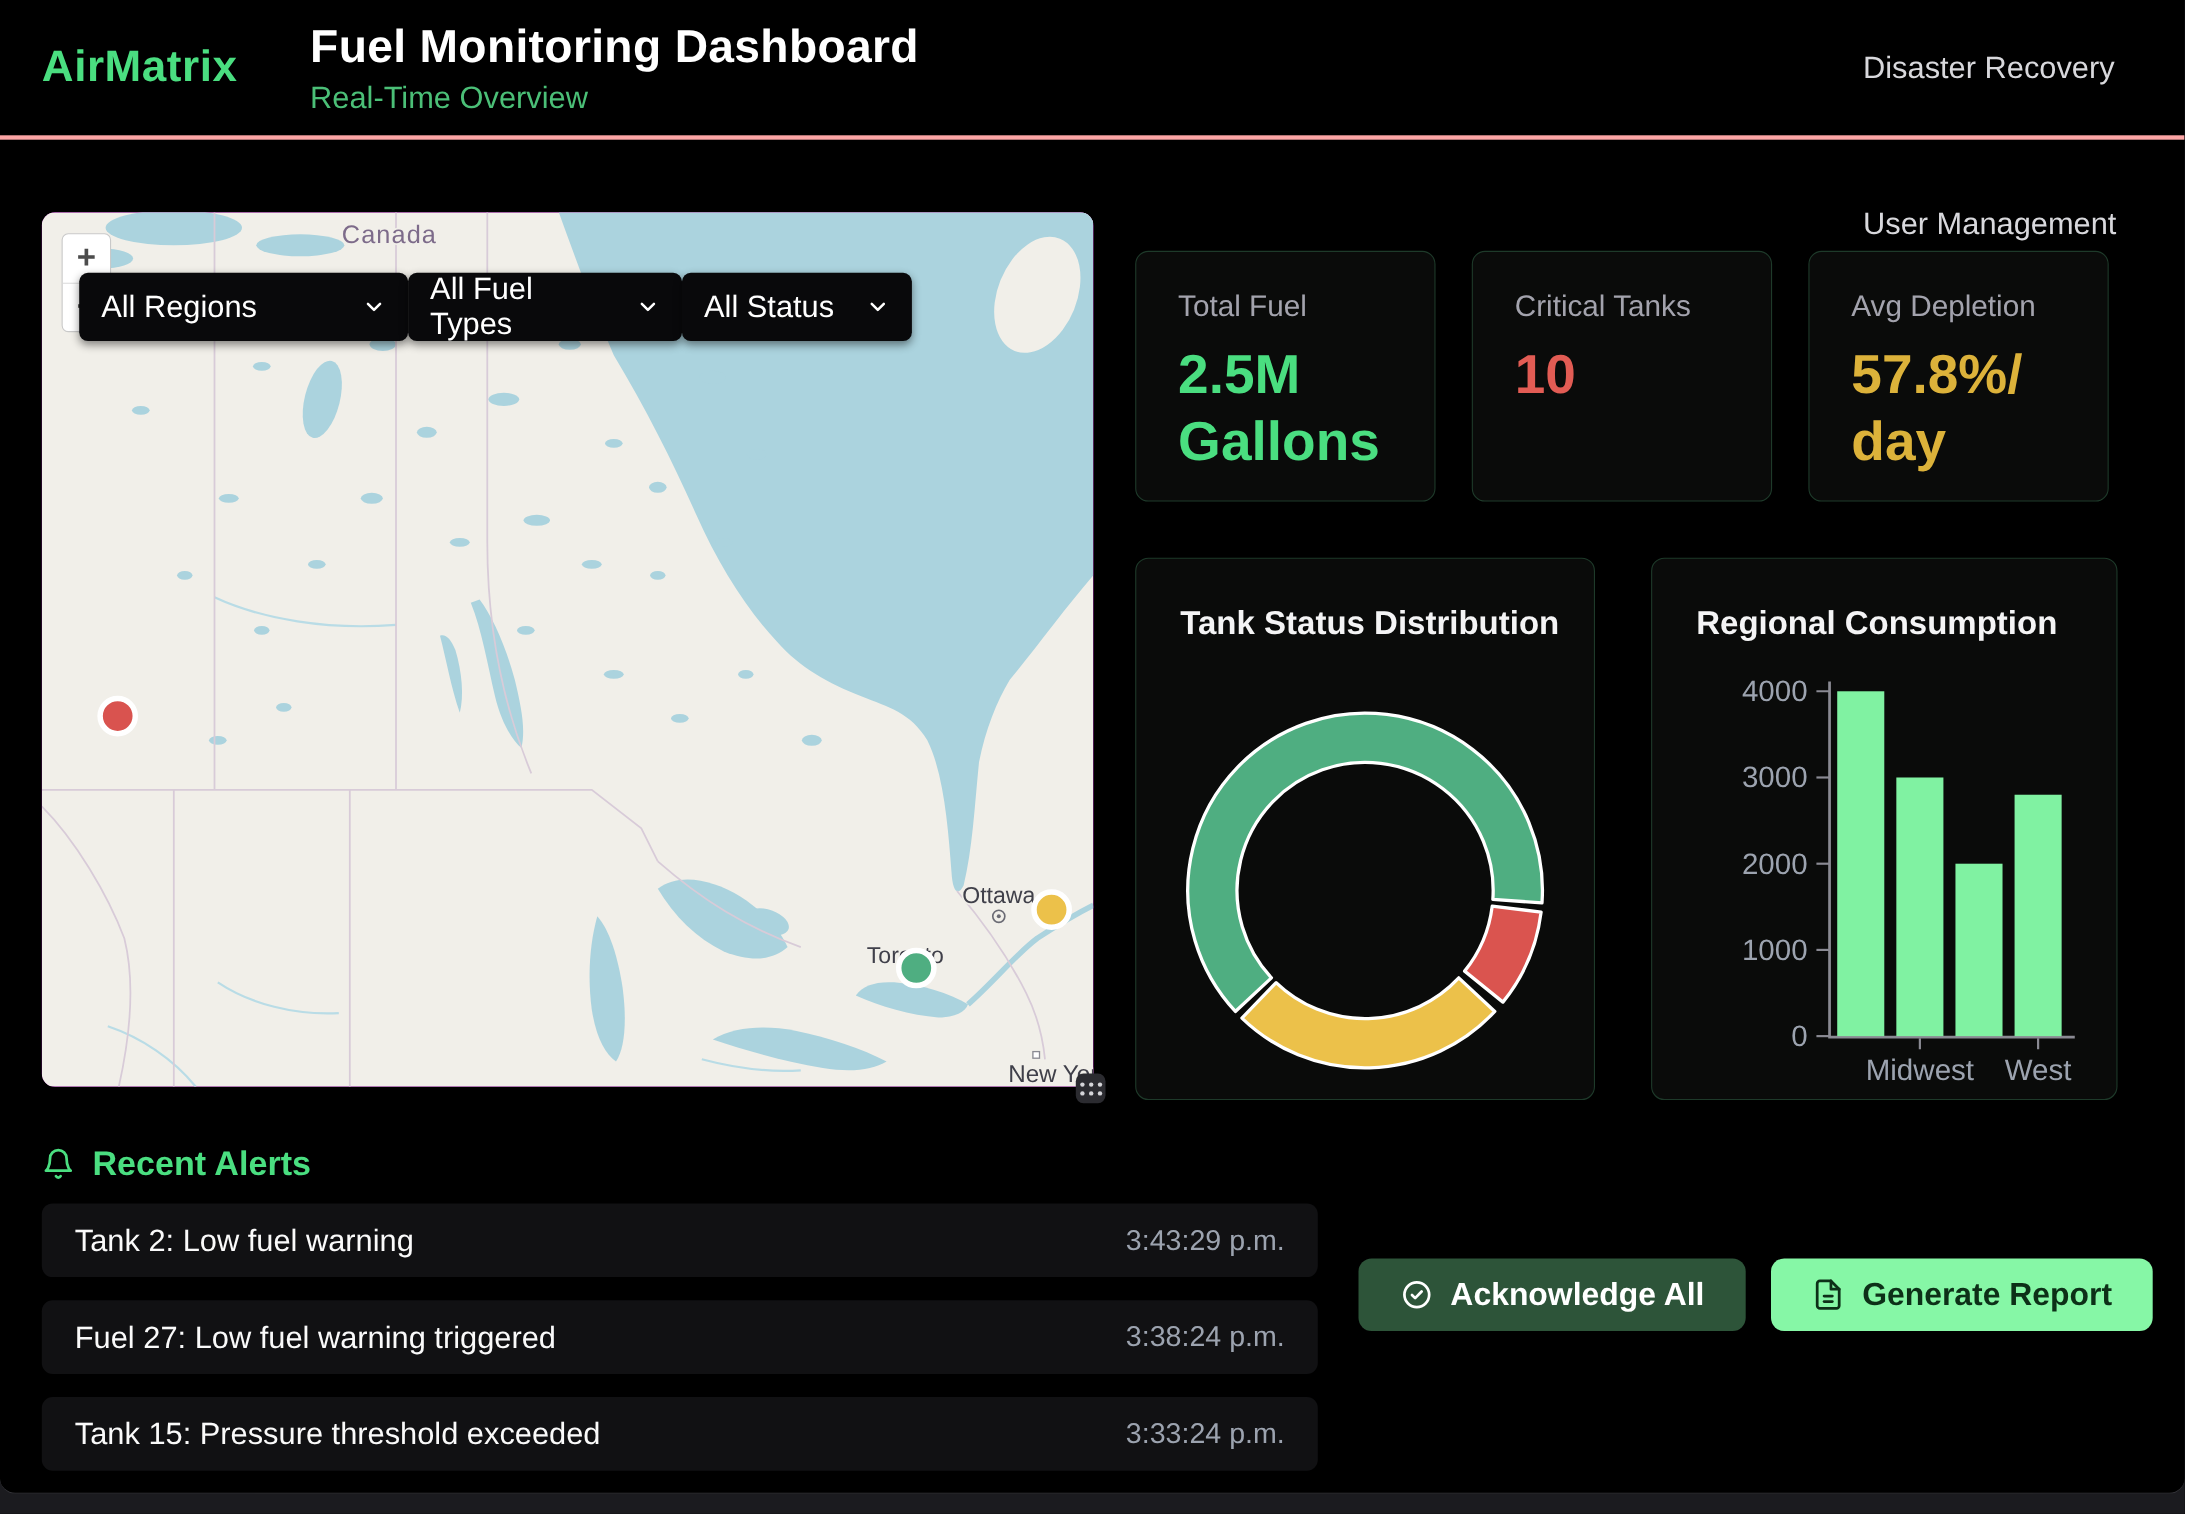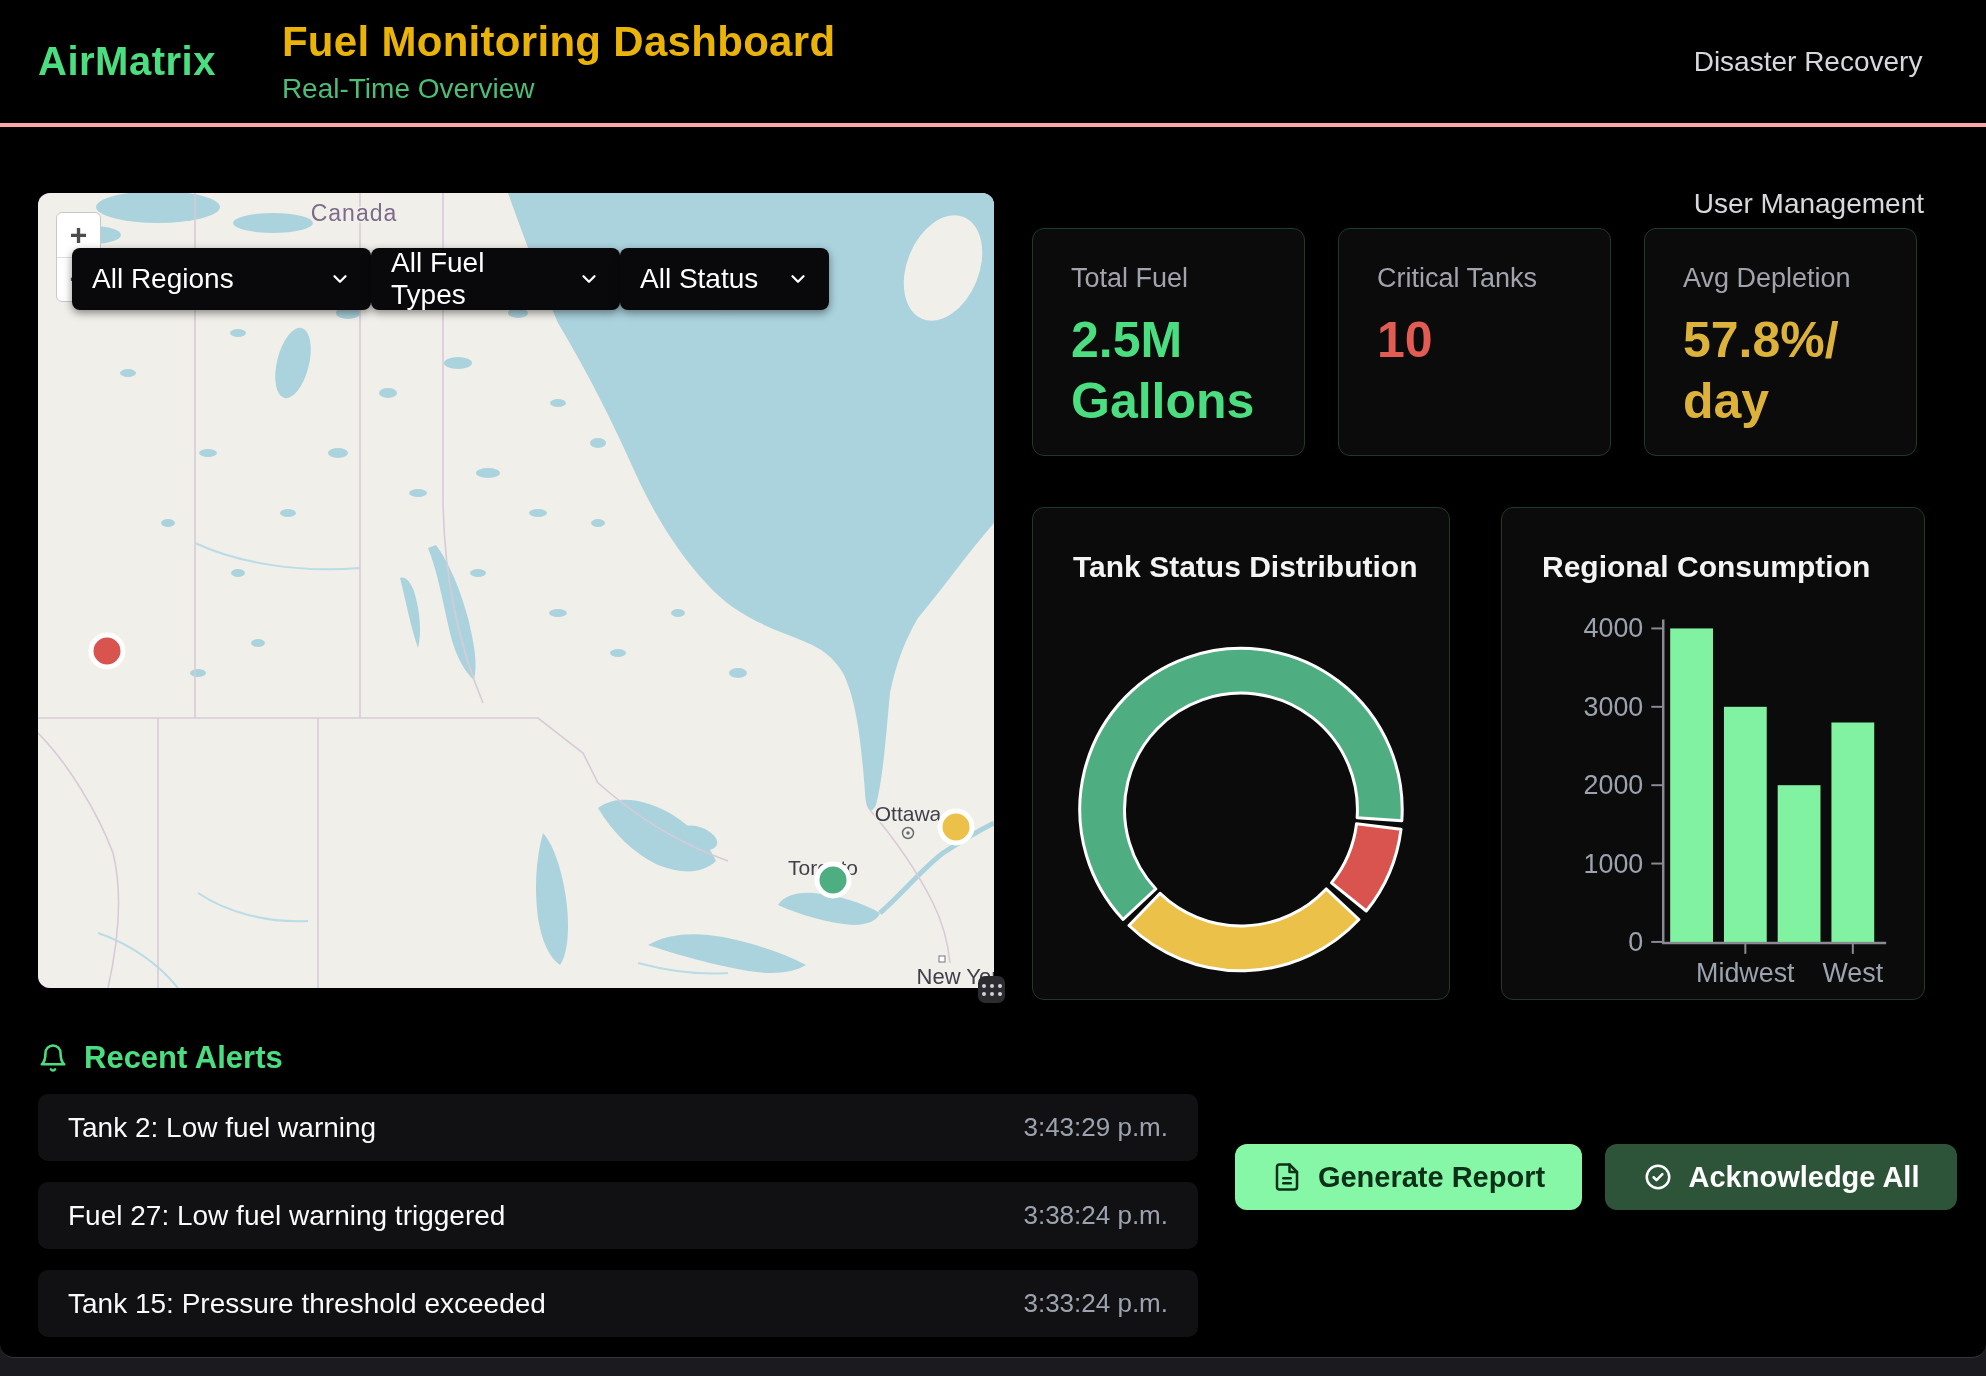--- a/index.html
+++ b/index.html
@@ -7,21 +7,21 @@
               font-family:"Liberation Sans", sans-serif; }
   .surface { position:absolute; top:0; left:0; width:1986px; height:1358px;
              background:#000; border-bottom:1px solid #35353a;
              border-radius:0 0 14px 14px; overflow:hidden; }
 
   
   .header { height:127px; display:flex; align-items:center; padding:0 62px 0 38px;
             border-bottom:4px solid #fca5a5; }
   .logo { font-size:40px; font-weight:bold; color:#4ade80; letter-spacing:.5px; }
   .title-block { margin-left:66px; }
-  .page-title { font-size:42px; font-weight:bold; color:#eab308; letter-spacing:.3px; }
+  .page-title { font-size:42px; font-weight:bold; color:#ffffff; letter-spacing:.3px; }
   .page-subtitle { margin-top:7px; font-size:28px; color:#4bbf77; }
   .nav { margin-left:auto; display:flex; gap:110px;flex-direction:column; }
   .nav-item { font-size:28px; color:#d8d8dc; cursor:pointer; }
 
   
   .main { display:flex; padding:0 61px 0 38px; }
 
   .map-panel { position:relative; margin-top:66px; width:956px; height:795px;
                border-radius:12px; background:#a21caf; overflow:hidden; flex:none; }
   .map-svg { position:absolute; inset:0; }
@@ -290,36 +290,36 @@
         <span class="alert-time">3:38:24 p.m.</span>
       </div>
       <div class="alert-row">
         <span class="alert-msg">Tank 15: Pressure threshold exceeded</span>
         <span class="alert-time">3:33:24 p.m.</span>
       </div>
     </div>
   </div>
 
   <div class="actions">
+    <button class="btn btn-ack">
+      <svg width="30" height="30" viewBox="0 0 24 24" fill="none" stroke="#fff" stroke-width="2" stroke-linecap="round" stroke-linejoin="round">
+        <circle cx="12" cy="12" r="9"></circle>
+          <path d="M8.5 12.2l2.3 2.3 4.7-4.8"></path>
+      </svg>
+      <span>Acknowledge All</span>
+    </button>
     <button class="btn btn-gen">
       <svg width="30" height="30" viewBox="0 0 24 24" fill="none" stroke="#0d3018" stroke-width="2" stroke-linecap="round" stroke-linejoin="round">
         <path d="M14 2H6a2 2 0 0 0-2 2v16a2 2 0 0 0 2 2h12a2 2 0 0 0 2-2V8z"></path>
         <path d="M14 2v6h6"></path>
           <path d="M9 13h6"></path>
           <path d="M9 17h6"></path>
       </svg>
       <span>Generate Report</span>
     </button>
-    <button class="btn btn-ack">
-      <svg width="30" height="30" viewBox="0 0 24 24" fill="none" stroke="#fff" stroke-width="2" stroke-linecap="round" stroke-linejoin="round">
-        <circle cx="12" cy="12" r="9"></circle>
-          <path d="M8.5 12.2l2.3 2.3 4.7-4.8"></path>
-      </svg>
-      <span>Acknowledge All</span>
-    </button>
   </div>
 
   <div class="grip">
     <span></span>
       <span></span>
       <span></span>
       <span></span>
       <span></span>
       <span></span>
   </div>

